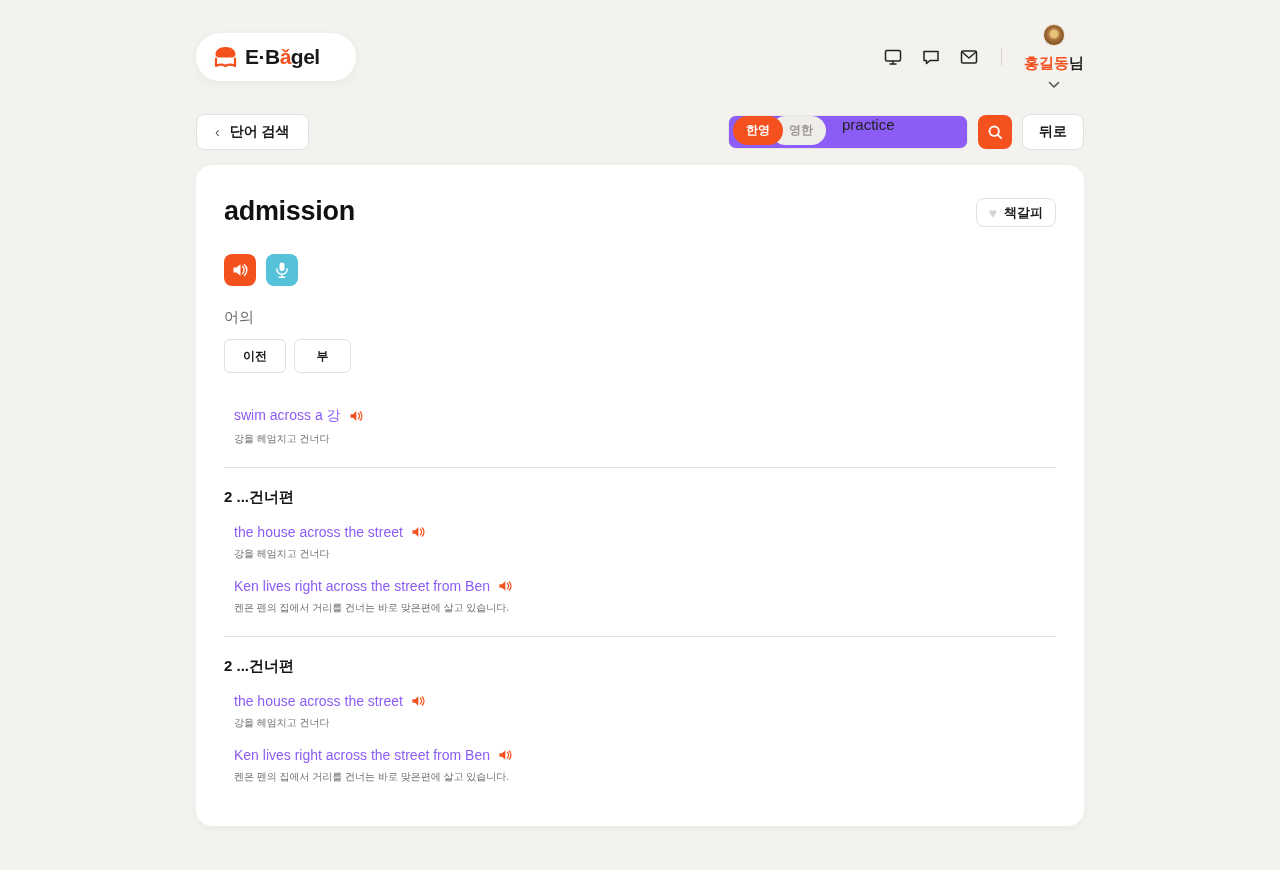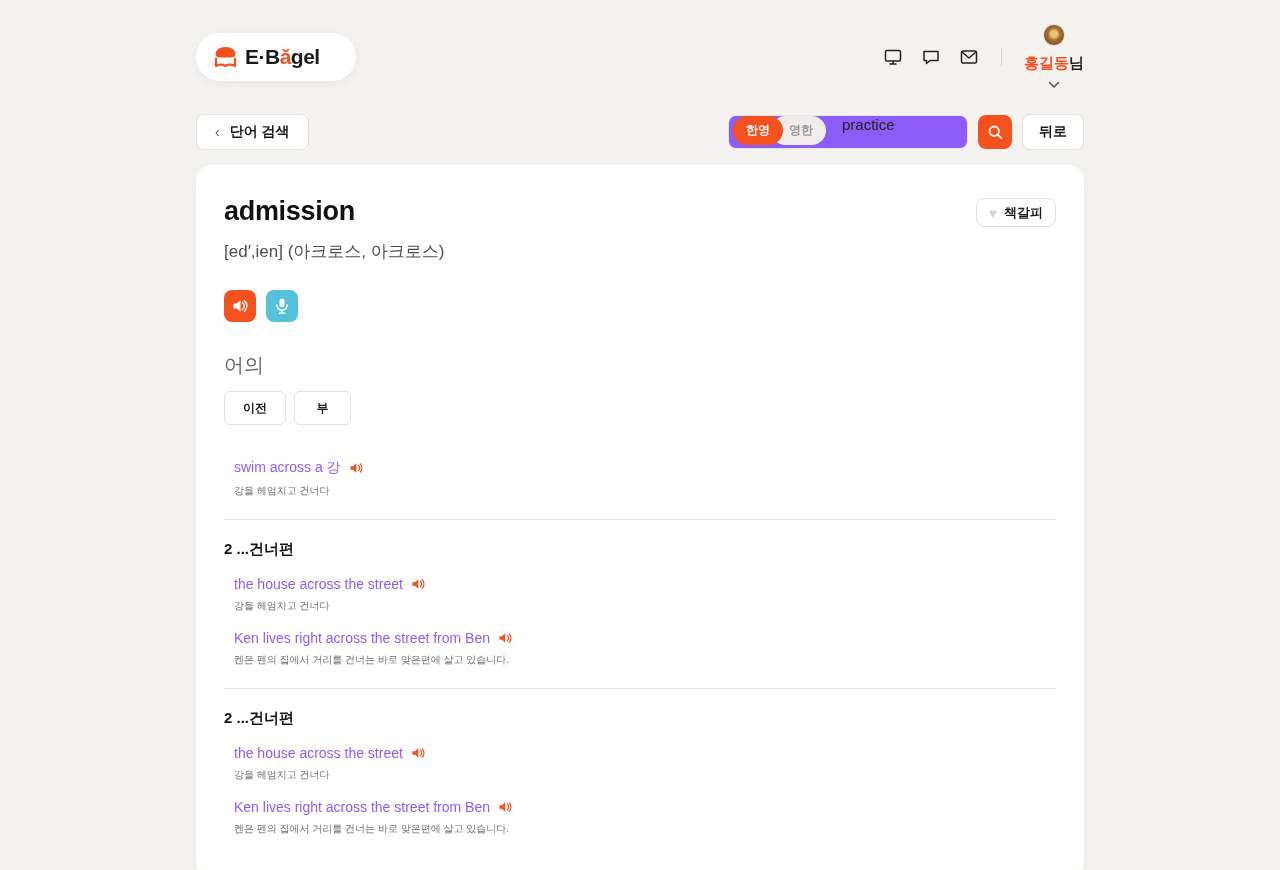--- a/index.html
+++ b/index.html
@@ -96,21 +96,21 @@
   }
   .heart { color:#d6d4d1; font-size:14px; line-height:1; }
   .pronounce { margin-top:13px; font-size:17px; color:#4d4d4d; }
   .audio-row { display:flex; gap:10px; margin-top:27px; }
   .audio-btn {
     width:32px; height:32px; border:none; border-radius:8px; cursor:pointer;
     display:flex; align-items:center; justify-content:center;
   }
   .audio-btn.speaker { background:#F4511E; }
   .audio-btn.mic { background:#56C2D9; }
-  .sense-label { margin-top:30px; font-size:20px; color:#6a6a6a; }
+  .sense-label { margin-top:22px; font-size:15px; color:#6a6a6a; }
   .tag-row { display:flex; gap:8px; margin-top:12px; }
   .tag-btn {
     background:#fff; border:1px solid #e3e1de; border-radius:6px;
     min-width:57px; height:34px; padding:0 18px;
     font-size:12px; font-weight:700; color:#1b1b1b; cursor:pointer;
   }
 
   .definitions { margin-top:34px; }
   .def-heading { font-size:15px; font-weight:700; color:#161616; }
   .example { display:flex; align-items:center; gap:8px; margin:17px 0 0 10px; }
@@ -197,21 +197,20 @@
 
   <div class="card">
     <div class="card-head">
       <div class="word-title">admission</div>
       <button class="bookmark-btn">
         <span class="heart">♥</span>
         <span>책갈피</span>
       </button>
     </div>
 
-    <div class="pronounce">[ed′,ien] (아크로스, 아크로스)</div>
 
     <div class="audio-row">
       <button class="audio-btn speaker">
         <span style="display:flex;">
           <svg width="18" height="18" viewBox="0 0 18 18" fill="#fff">
             <path d="M2.5 6.5 h3 l4 -3.3 v11.6 l-4 -3.3 h-3 Z"></path>
             <path d="M11.5 5.5 a4.5 4.5 0 0 1 0 7" fill="none" stroke="#fff" stroke-width="1.4" stroke-linecap="round"></path>
             <path d="M13.3 3.6 a7 7 0 0 1 0 10.8" fill="none" stroke="#fff" stroke-width="1.4" stroke-linecap="round"></path>
           </svg>
         </span>

